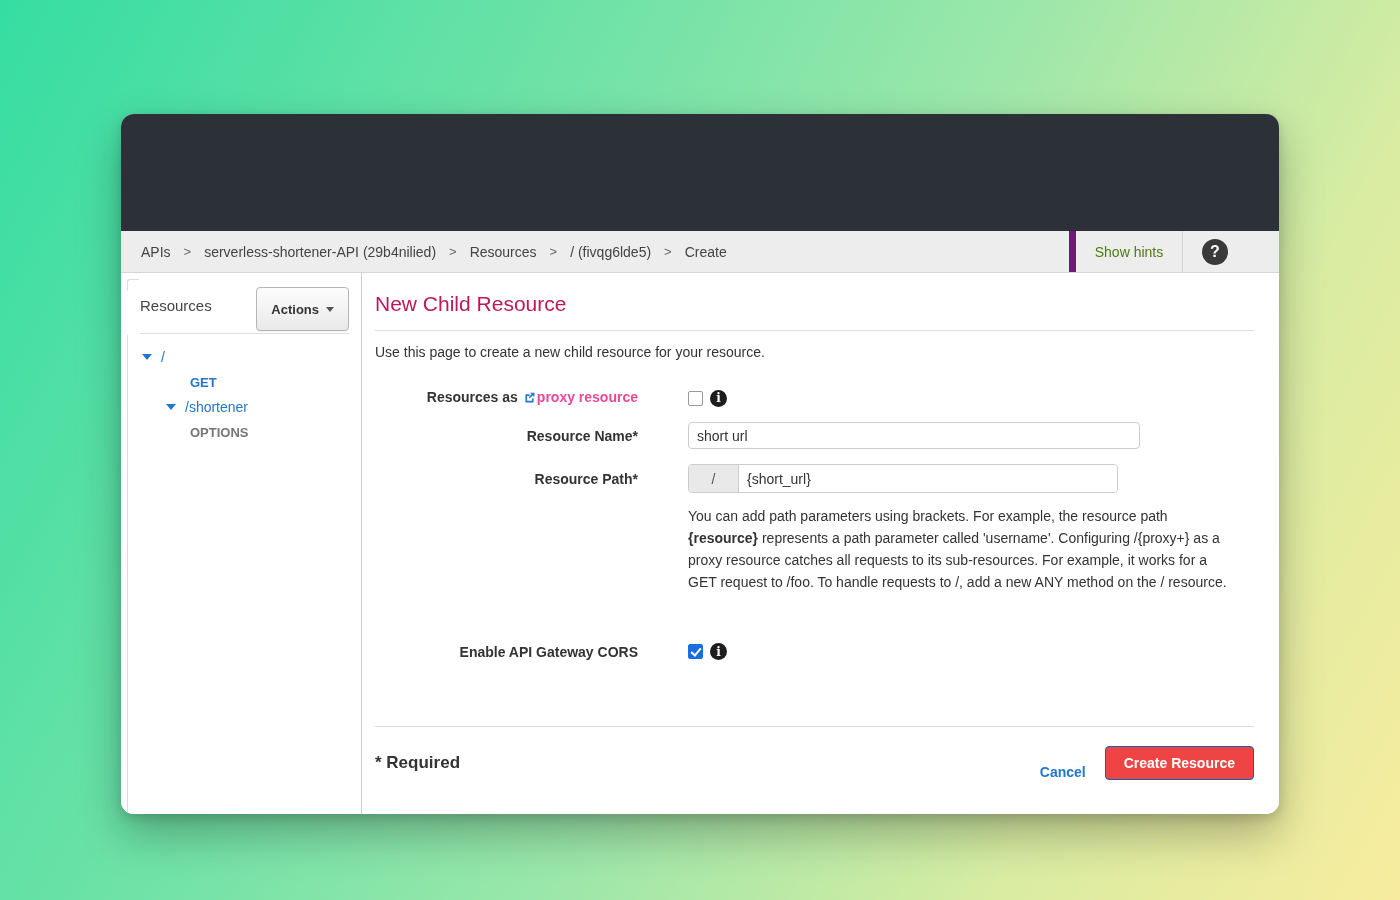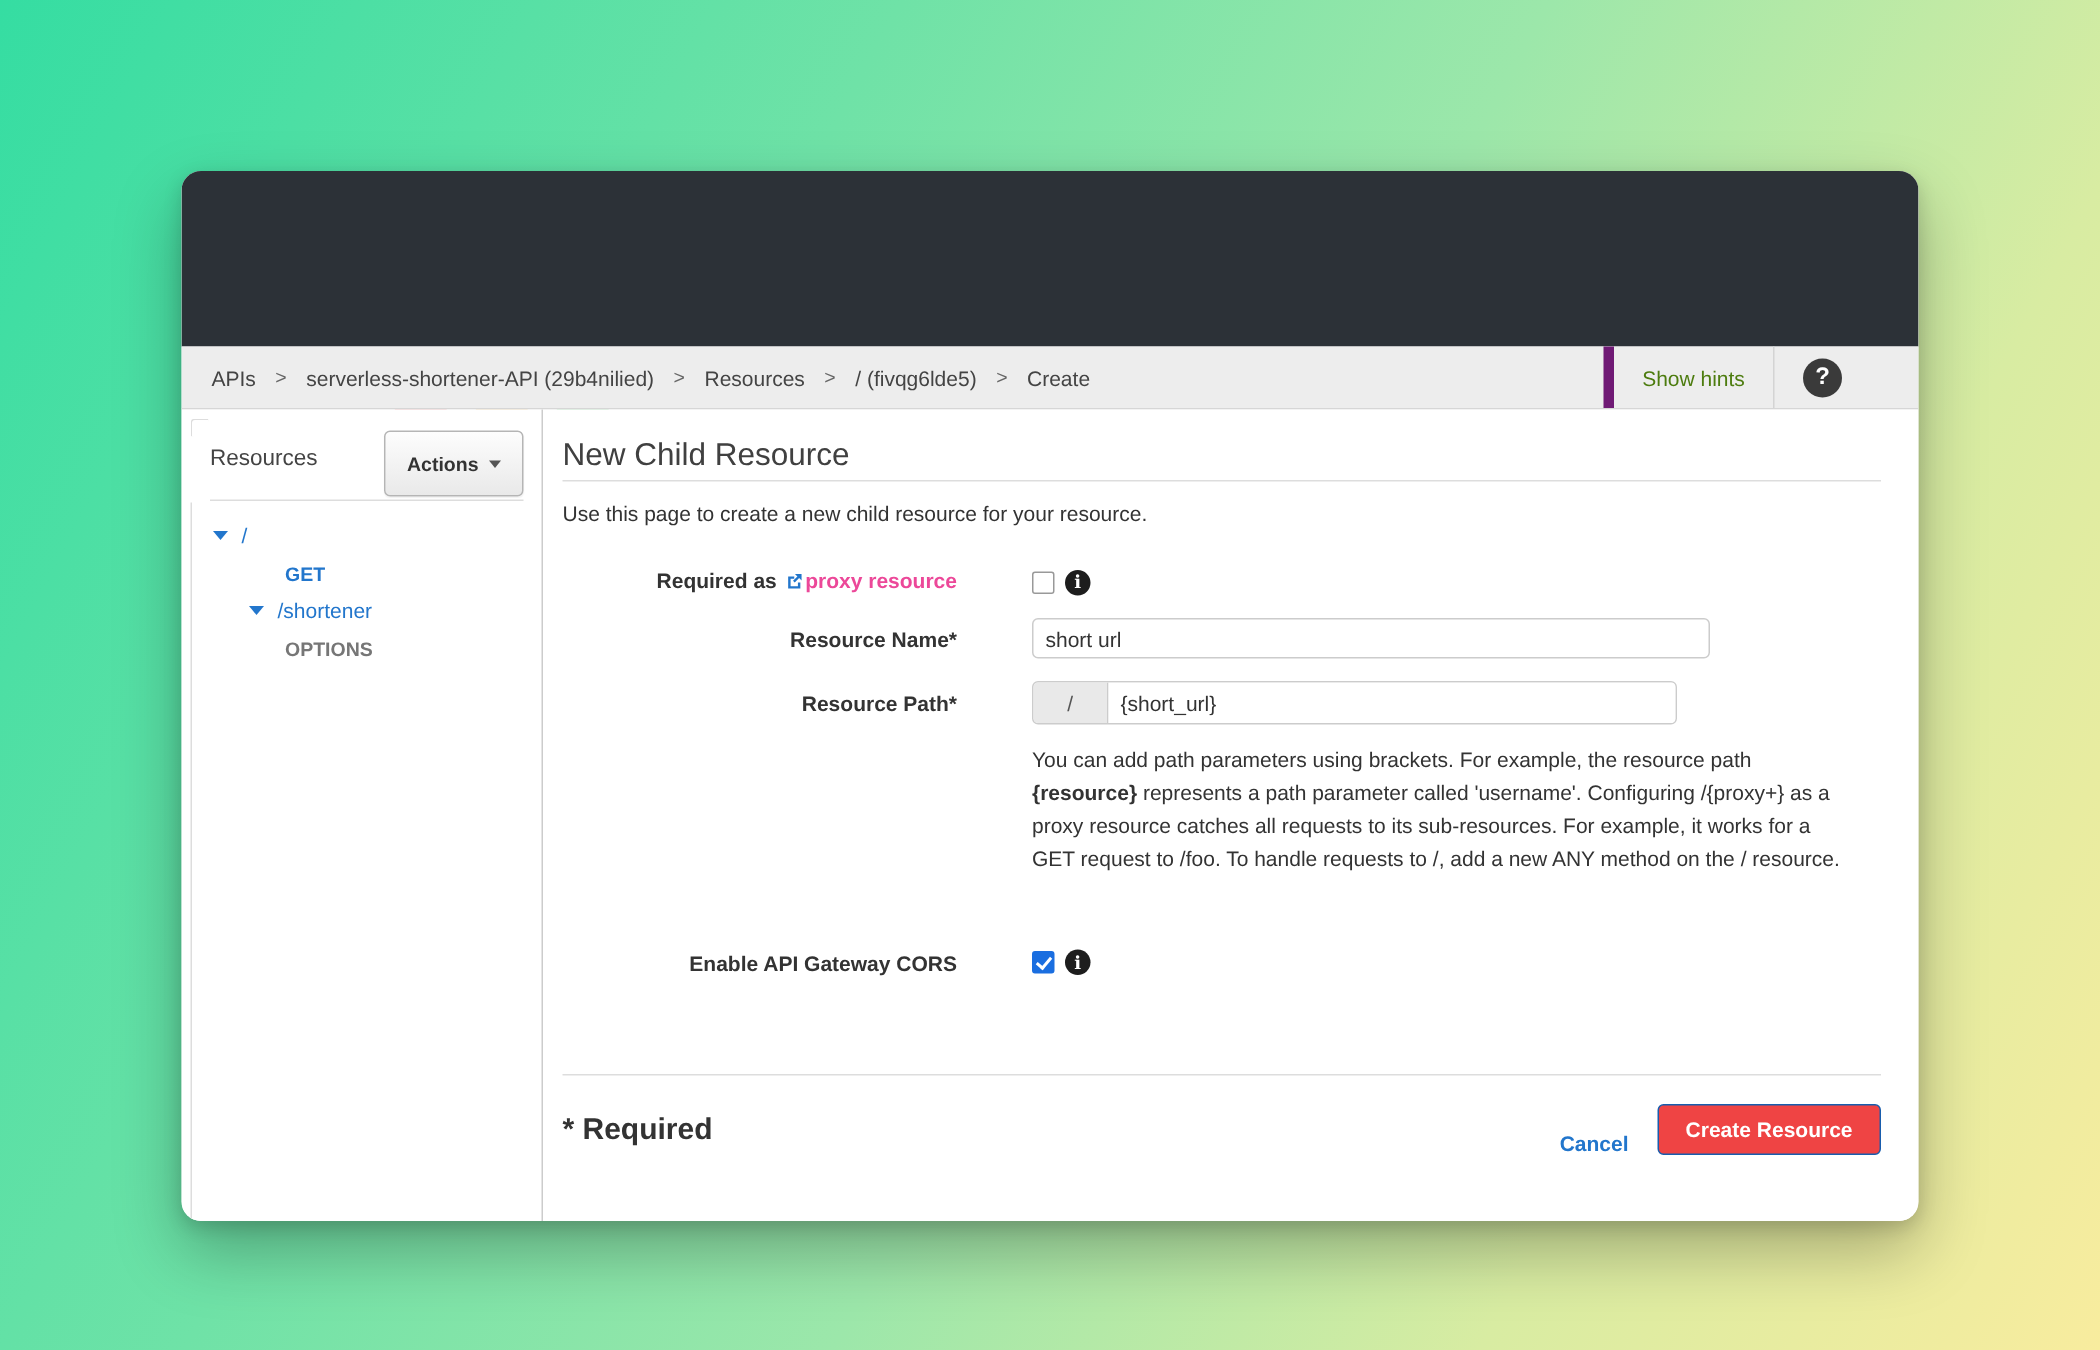--- a/index.html
+++ b/index.html
@@ -56,21 +56,21 @@
   .tree-row { position:relative; height:26px; display:flex; align-items:center; cursor:pointer; }
   .caret-blue { width:0; height:0; border-left:5px solid transparent; border-right:5px solid transparent; border-top:6px solid #2276cc; margin-right:9px; }
   .tree-row.lvl0 { padding-left:21px; }
   .tree-row.lvl1 { padding-left:45px; }
   .tree-row.method { padding-left:69px; height:24px; }
   .res-label { color:#2276cc; }
   .method-get { color:#2276cc; font-weight:bold; font-size:13px; }
   .method-options { color:#767676; font-weight:bold; font-size:13px; }
   
   .main { flex:1; padding:0 25px 0 13px; position:relative; }
-  .page-title { font-size:21px; font-weight:normal; color:#404040; margin:19px 0 4px; }
+  .page-title { font-size:21px; font-weight:normal; color:#be185d; margin:19px 0 14px; }
   .title-divider { border-top:1px solid #ddd; }
   .intro { font-size:14px; color:#333; margin:13px 0 0; }
   .form { margin-top:29px; }
   .form-row { display:grid; grid-template-columns:263px 1fr; column-gap:50px; align-items:center; margin-bottom:15px; }
   .form-label { text-align:right; font-size:14px; font-weight:bold; color:#333; white-space:nowrap; }
   .label-link { color:#ec4899; font-weight:bold; cursor:pointer; }
   .ext-icon { display:inline-block; vertical-align:-2px; margin:0 1px 0 5px; }
   .ctrl { display:flex; align-items:center; gap:7px; }
   .checkbox {
     position:relative; width:15px; height:15px; border:1px solid #999; border-radius:2px; background:#fff; cursor:pointer; flex:none;
@@ -91,21 +91,21 @@
   }
   .path-group { display:flex; width:430px; height:29px; border:1px solid #ccc; border-radius:4px; overflow:hidden; background:#fff; }
   .path-prefix { width:50px; background:#e9e9e9; border-right:1px solid #ccc; color:#555; font-size:14px;
     display:flex; align-items:center; justify-content:center; flex:none; }
   .path-input { flex:1; border:none; padding:0 8px; font-size:14px; color:#333; font-family:"Liberation Sans", sans-serif; outline:none; }
   .help-row { margin-top:-3px; margin-bottom:0; align-items:start; }
   .path-help { font-size:14px; color:#333; line-height:22px; max-width:550px; }
   .cors-row { margin-top:50px; }
   .footer-divider { border-top:1px solid #ddd; margin-top:66px; }
   .footer { display:flex; align-items:center; justify-content:space-between; margin-top:19px; }
-  .required-note { font-size:20px; font-weight:bold; color:#333; }
+  .required-note { font-size:17px; font-weight:bold; color:#333; }
   .footer-actions { display:flex; align-items:flex-end; }
   .cancel-link { font-size:14px; font-weight:bold; color:#2276cc; cursor:pointer; margin-right:19px; }
   .primary-btn {
     background:#ef4444; border:1px solid #185dad; border-radius:4px; color:#fff;
     font-size:14px; font-weight:bold; padding:8px 18px; cursor:pointer;
     font-family:"Liberation Sans", sans-serif;
   }
 </style>
 </head>
 <body>
@@ -169,21 +169,21 @@
 
     <div class="main">
       <h1 class="page-title">New Child Resource</h1>
       <div class="title-divider"></div>
       <p class="intro">Use this page to create a new child resource for your resource.</p>
 
       <div class="form">
 
         <div class="form-row">
           <div class="form-label">
-            <span>Required as</span><span class="ext-icon"><svg width="13" height="13" viewBox="0 0 16 16">
+            <span>Resources as</span><span class="ext-icon"><svg width="13" height="13" viewBox="0 0 16 16">
                   <path d="M3 4h5v2H5v6h6V9h2v5H3z" fill="#2276cc"></path>
                   <path d="M8.6 2H14v5.4l-2-2-3.6 3.6-1.4-1.4L10.6 4z" fill="#2276cc"></path>
                 </svg></span><span class="label-link">proxy resource</span>
           </div>
           <div class="ctrl">
             <span class="checkbox"></span>
             <span class="info-circle">i</span>
           </div>
         </div>
 

